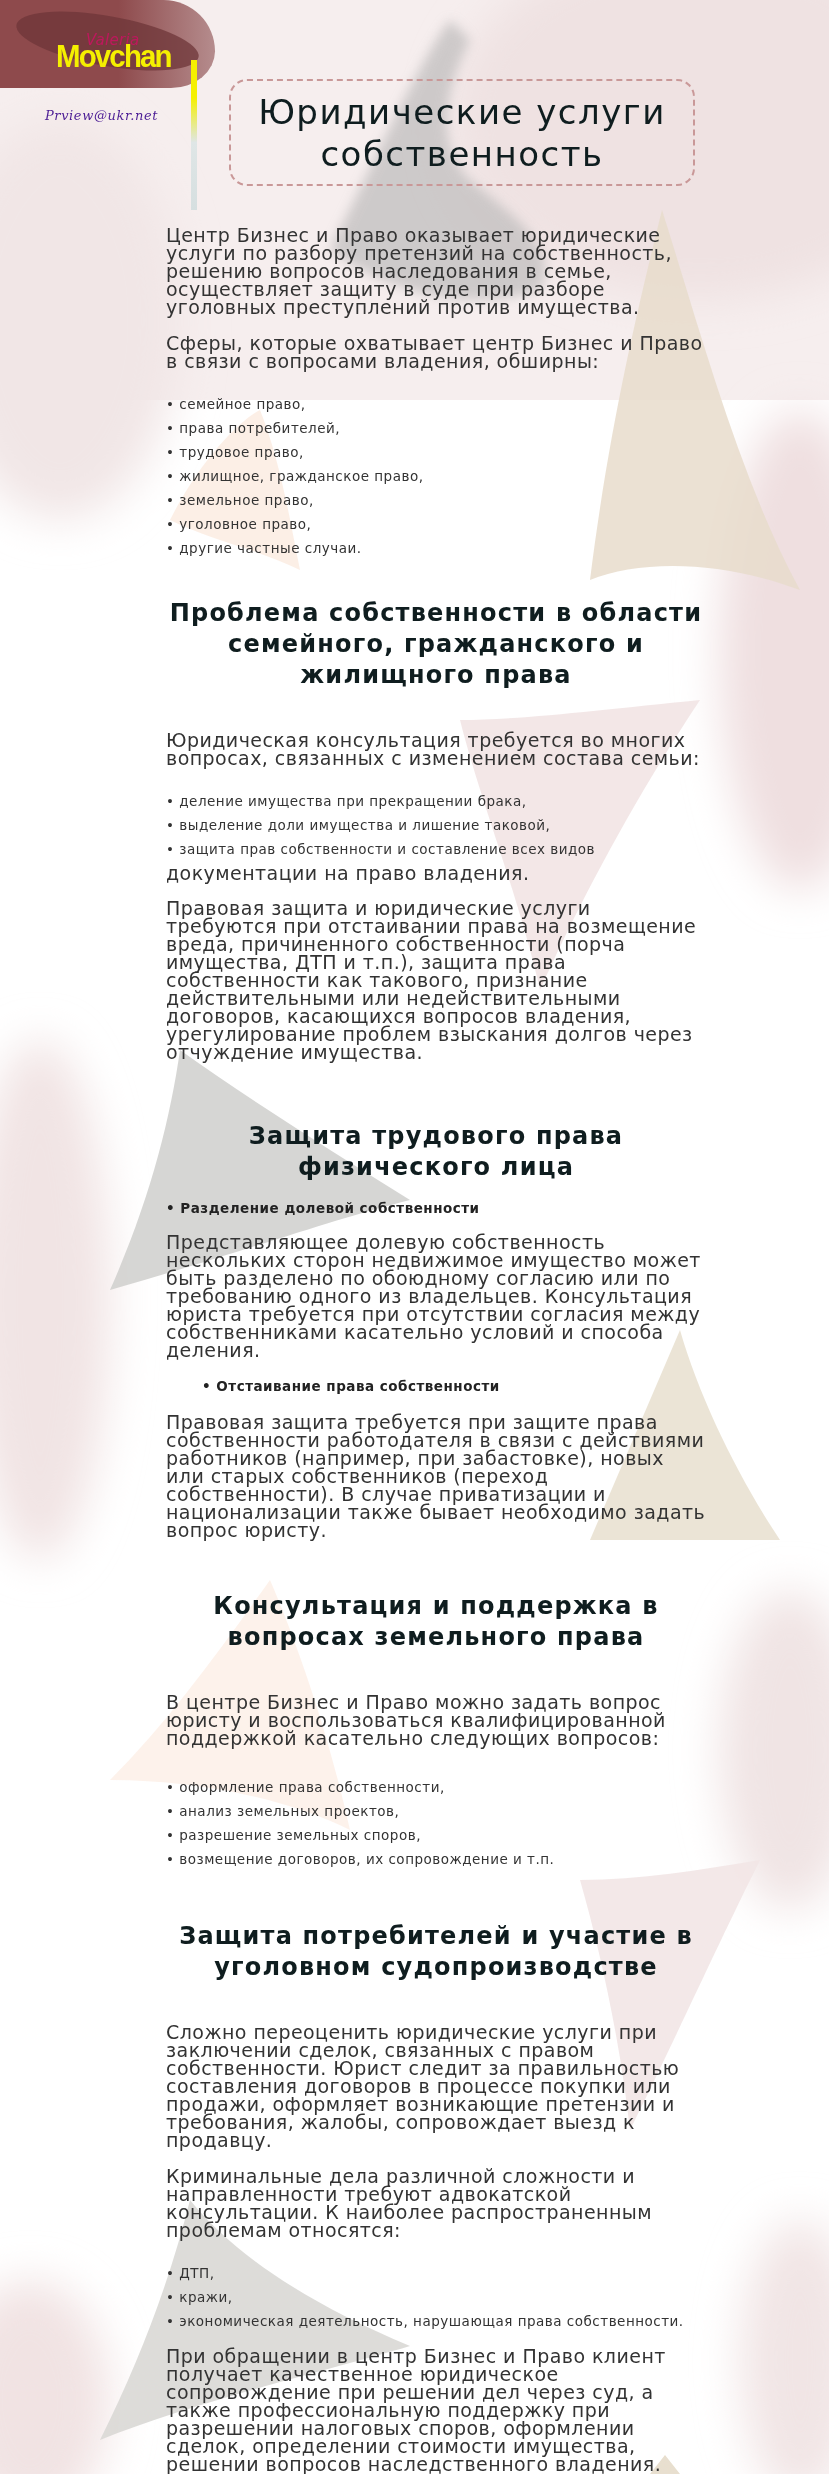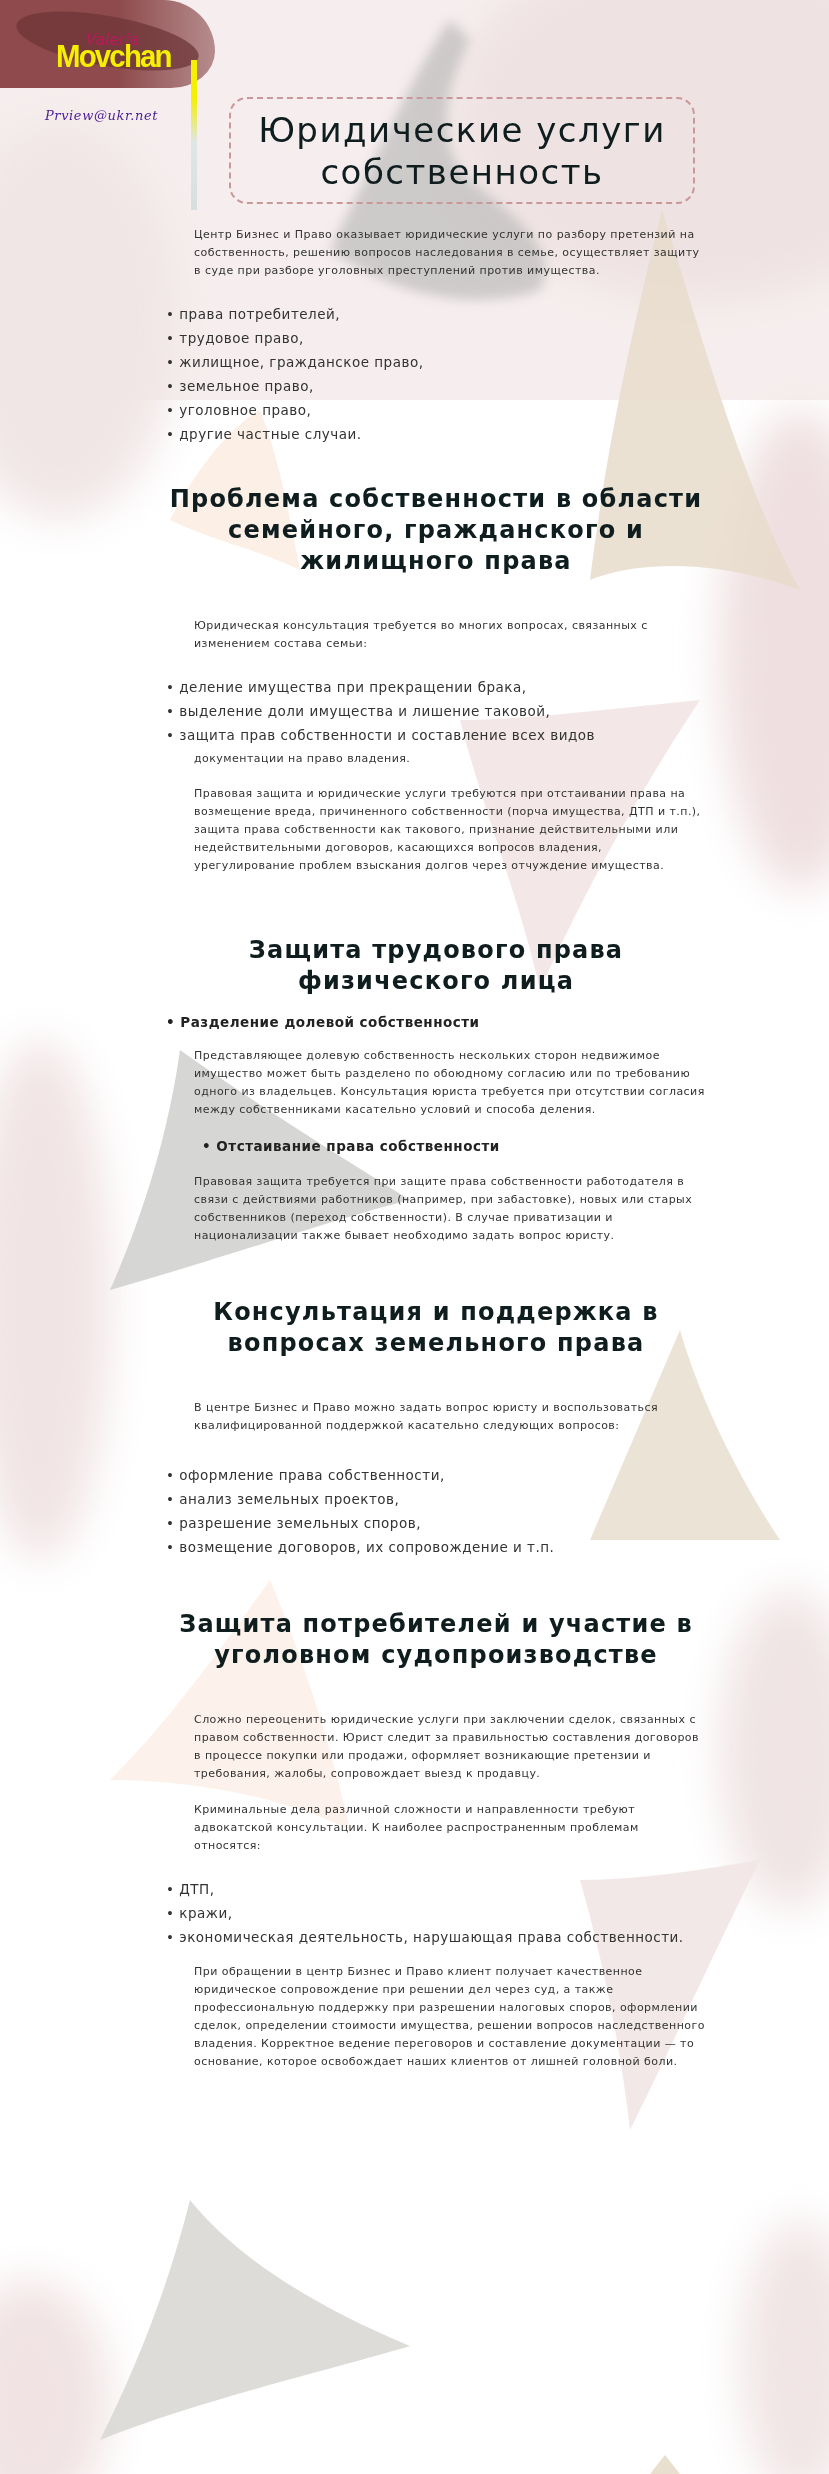--- a/index.html
+++ b/index.html
@@ -44,39 +44,38 @@
       z-index: 3;
     }
     .email {
       position: absolute; left: 45px; top: 108px; z-index: 4;
       font-family: "DejaVu Serif", serif; font-style: italic;
       font-size: 13px; color: #4c1d95; letter-spacing: .6px;
     }
 
     
     .title-box {
-      position: absolute; left: 229px; top: 97px; width: 466px; height: 107px;
+      position: absolute; left: 229px; top: 79px; width: 466px; height: 107px;
       border: 2px dashed #c99898; border-radius: 18px;
       display: flex; align-items: center; justify-content: center;
       z-index: 4;
     }
     .title-box h1 {
       font-family: "DejaVu Sans", sans-serif; font-weight: 400;
       font-size: 34px; line-height: 42px; color: #0f1d1f;
       text-align: center; letter-spacing: 1.5px;
     }
 
     
     .content {
       position: absolute; left: 166px; top: 226px; width: 540px; z-index: 5;
     }
     .para {
-      font-size: 11px; line-height: 18px; color: #333;
+      font-size: 19px; line-height: 18px; color: #333;
       letter-spacing: .45px;
-      margin-left: 28px;
     }
     .mt { margin-top: 18px; }
     ul.bullets { list-style: none; margin-top: 22px; }
     ul.bullets li {
       font-size: 13.5px; line-height: 24px; color: #333; letter-spacing: .5px;
     }
     ul.bullets li::before { content: "• "; }
     h2.section {
       font-family: "DejaVu Sans", sans-serif; font-weight: 700;
       font-size: 24px; line-height: 31px; color: #0f1d1f;
@@ -141,21 +140,23 @@
 <div class="email">Prview@ukr.net</div>
 
 <div class="title-box">
   <h1>Юридические услуги собственность</h1>
 </div>
 
 <div class="content">
 
   <section>
     <p class="para">Центр Бизнес и Право оказывает юридические услуги по разбору претензий на собственность, решению вопросов наследования в семье, осуществляет защиту в суде при разборе уголовных преступлений против имущества.</p>
+    <p class="para mt">Сферы, которые охватывает центр Бизнес и Право в связи с вопросами владения, обширны:</p>
     <ul class="bullets" style="margin-top:22px;">
+      <li>семейное право,</li>
       <li>права потребителей,</li>
       <li>трудовое право,</li>
       <li>жилищное, гражданское право,</li>
       <li>земельное право,</li>
       <li>уголовное право,</li>
       <li>другие частные случаи.</li>
     </ul>
   </section>
 
   <section style="margin-top:38px;">

